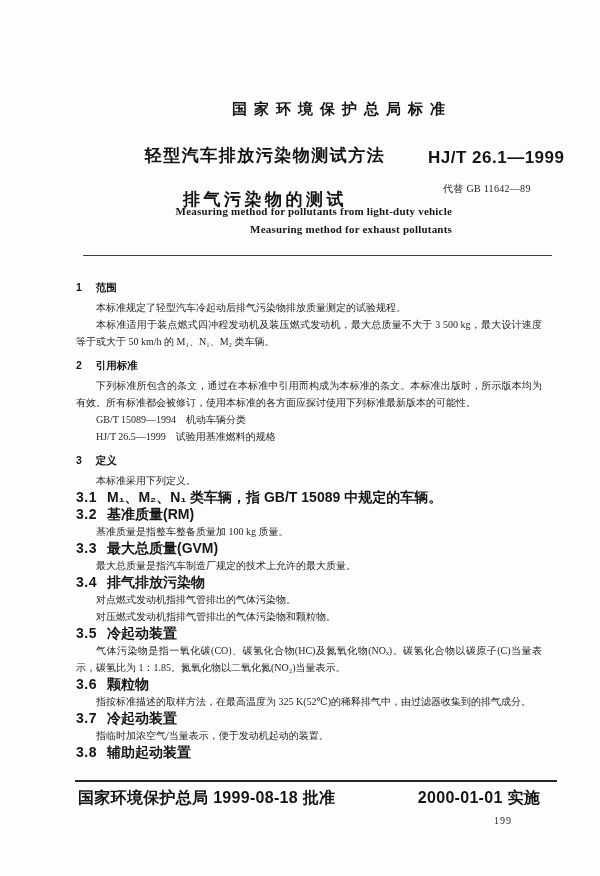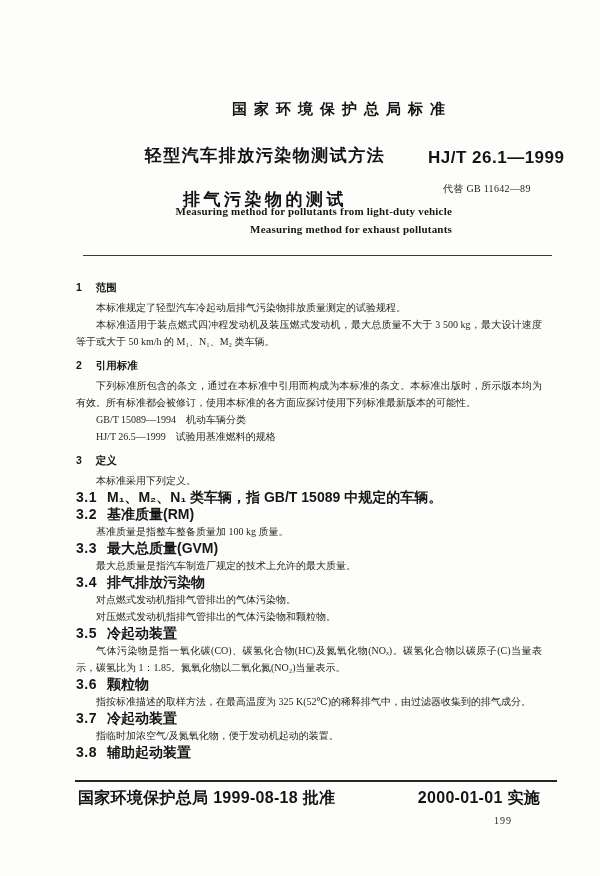--- a/index.html
+++ b/index.html
@@ -157,21 +157,21 @@
       <div class="para">气体污染物是指一氧化碳(CO)、碳氢化合物(HC)及氮氧化物(NOₓ)。碳氢化合物以碳原子(C)当量表示，碳氢比为 1：1.85。氮氧化物以二氧化氮(NO₂)当量表示。</div>
       <div class="clause-head">
         <span class="blk-no">3.6</span>
         <span class="blk-title">颗粒物</span>
       </div>
       <div class="para">指按标准描述的取样方法，在最高温度为 325 K(52℃)的稀释排气中，由过滤器收集到的排气成分。</div>
       <div class="clause-head">
         <span class="blk-no">3.7</span>
         <span class="blk-title">冷起动装置</span>
       </div>
-      <div class="para">指临时加浓空气/及氮氧化物，便于发动机起动的装置。</div>
+      <div class="para">指临时加浓空气/当量表示，便于发动机起动的装置。</div>
       <div class="clause-head">
         <span class="blk-no">3.8</span>
         <span class="blk-title">辅助起动装置</span>
       </div>
     </div>
 
   <div class="footer-rule"></div>
   <div class="footer-row">
     <span>国家环境保护总局 1999-08-18 批准</span>
     <span>2000-01-01 实施</span>

